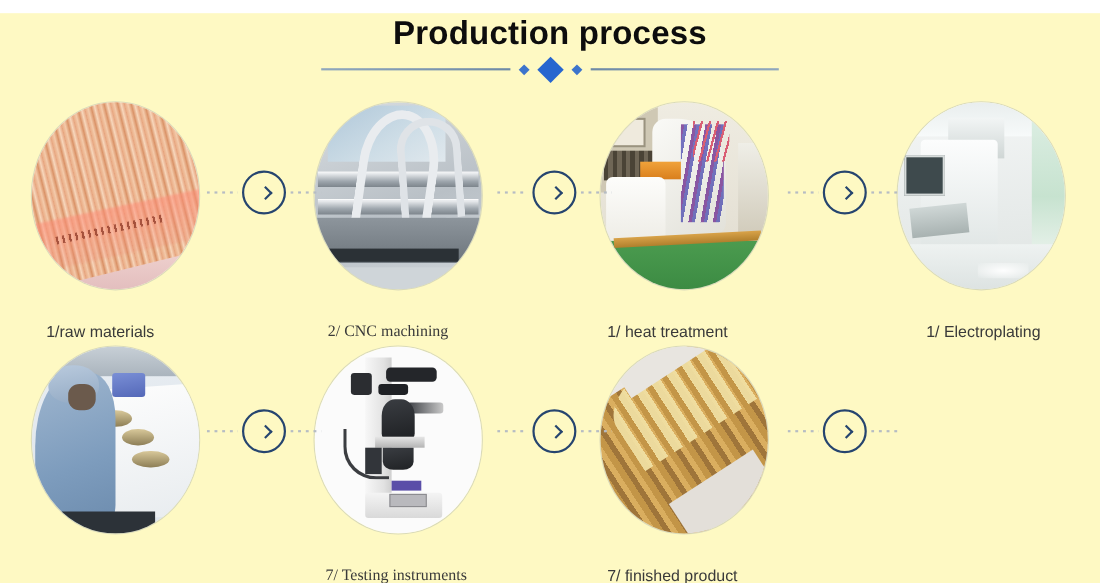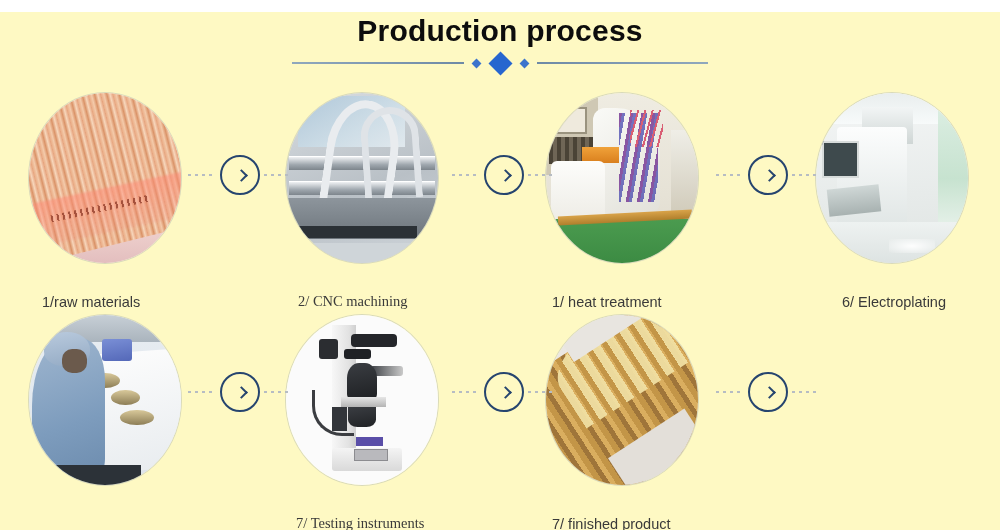--- a/index.html
+++ b/index.html
@@ -558,21 +558,21 @@
           <div class="ceil"></div>
           <div class="glasswall"></div>
           <div class="hood"></div>
           <div class="mach"></div>
           <div class="monitor"></div>
           <div class="tray"></div>
           <div class="floor"></div>
           <div class="gleam"></div>
         </div>
       </div>
-      <div class="label">6/ Electroplating</div>
+      <div class="label">1/ Electroplating</div>
     </div>
 
     <div class="conn k1">
       <div class="dots"></div>
       <div class="arrow-circle">
         <div class="chev"></div>
       </div>
       <div class="dots"></div>
     </div>
 

